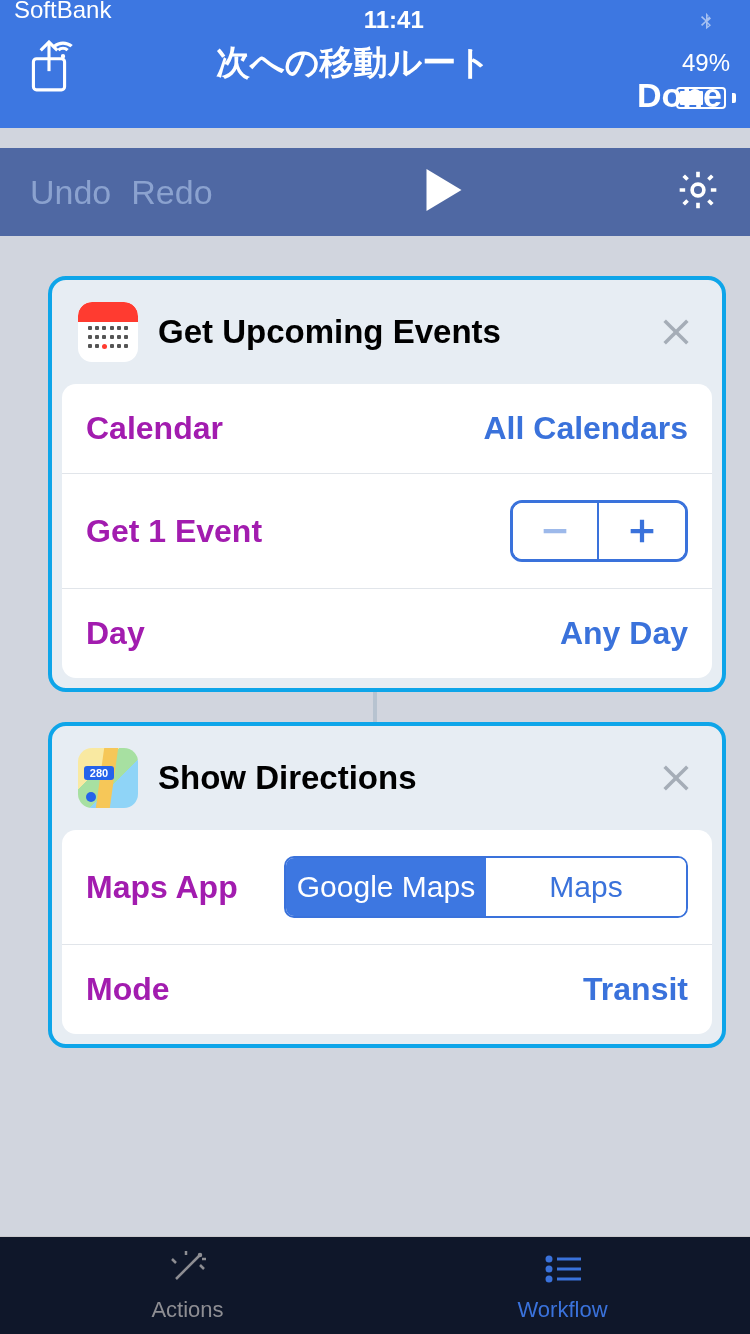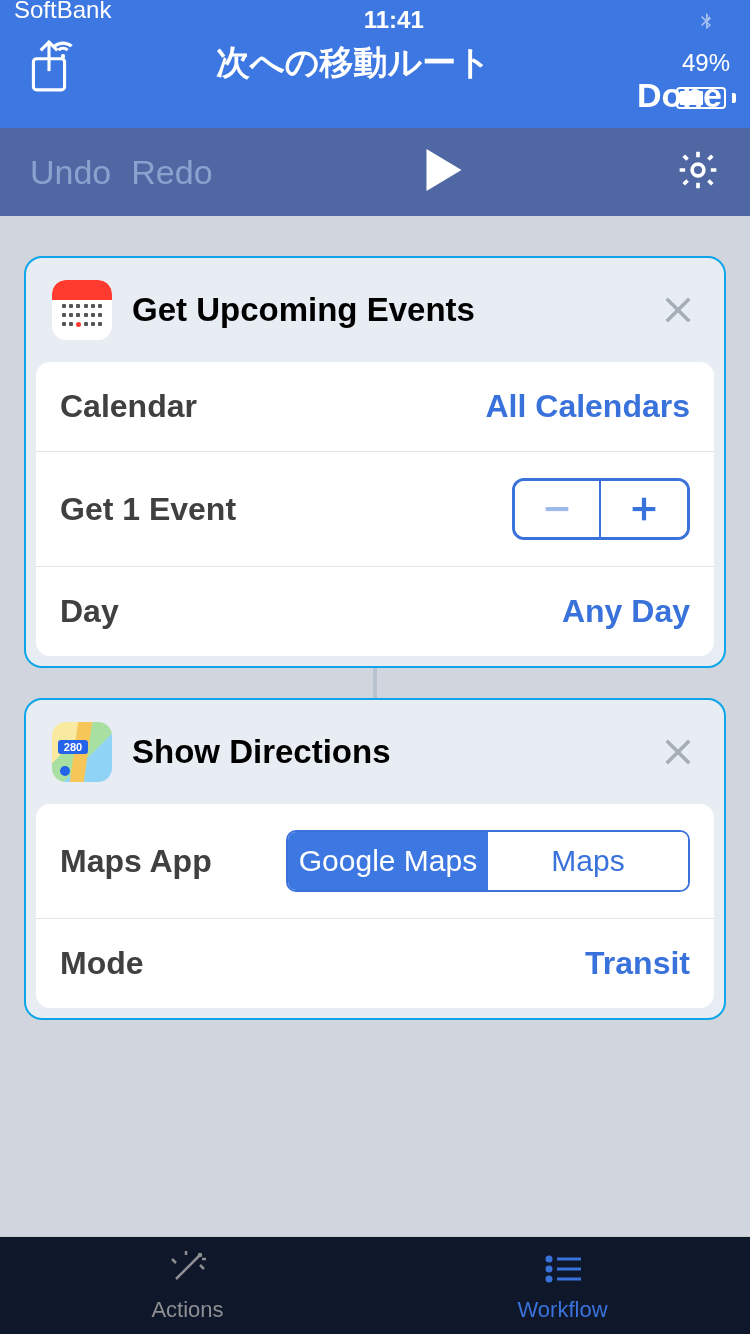--- a/index.html
+++ b/index.html
@@ -17,49 +17,49 @@
   .battery-body { width: 50px; height: 22px; border: 2px solid #fff; border-radius: 4px; position: relative; }
   .battery-fill { position:absolute; left:2px; top:2px; bottom:2px; width: 49%; background:#fff; border-radius:1px; }
   .battery-tip { width: 4px; height: 10px; background:#fff; border-radius: 0 2px 2px 0; }
 
   .nav-bar { height: 88px; display: flex; justify-content: space-between; padding: 0 28px; }
   .nav-title { font-size: 34px; font-weight: 600; color:#fff; flex:1; text-align:center; }
   .share-icon svg { width: 42px; height: 54px; }
   .done-btn { font-size: 34px; font-weight: 600; color:#fff;margin-top:36px; }
 
   
-  .toolbar { height: 88px; background: #4f68a3; display:flex; align-items:center; padding: 0 30px; color: #8ba2cf; }
+  .toolbar { height: 88px; background: #4f68a3; display:flex; align-items:center; padding: 0 30px; color: #8ba2cf; margin-top: 20px; }
   .tb-left { display:flex; gap: 20px; font-size: 34px; font-weight: 400;}
   .tb-center { flex:1; display:flex; justify-content:center; }
   .tb-center svg { width: 36px; height: 42px; }
   .tb-right svg { width: 44px; height: 44px; }
 
   
   .content { flex:1; padding: 40px 24px 0 24px; display:flex; flex-direction:column; gap: 0; overflow:hidden; }
 
-  .card { background: #e7edf3; border: 2px solid #0ea5e9; border-radius: 18px; overflow:hidden; }
+  .card { background: #e7edf3; border: 4px solid #0ea5e9; border-radius: 18px; overflow:hidden;margin-left:24px; }
   .card + .connector { width: 4px; height: 30px; background:#b7c3d0; margin:0 auto; }
   .card-header { display:flex; align-items:center; gap: 20px; padding: 22px 26px; }
   .card-header .title { font-size: 33px; font-weight: 700; color:#000; flex:1; }
   .app-icon { width: 60px; height: 60px; border-radius: 14px; background:#fff; position:relative; overflow:hidden; }
   .cal-top { position:absolute; top:0; left:0; right:0; height:20px; background:#ff3b30; border-radius:14px 14px 0 0; }
   .cal-dots { position:absolute; top:24px; left:10px; right:10px; bottom:10px; display:grid; grid-template-columns:repeat(6,1fr); grid-auto-rows:6px; gap:3px; }
   .cal-dots span { width:4px; height:4px; background:#555; border-radius:1px; }
   .cal-dots span.red { background:#ff3b30; width:5px; height:5px; border-radius:50%; }
   .maps-icon { background: linear-gradient(135deg,#f9e9a1 35%, #a7e0a1 35% 60%, #8fd4f7 60%); }
   .maps-road { position:absolute; top:0; bottom:0; left:22px; width:14px; background:#f6c758; transform:skewX(-8deg); }
   .maps-sign { position:absolute; top:18px; left:6px; width:30px; height:14px; background:#2563eb; border-radius:3px; color:#fff; font-size:11px; text-align:center; line-height:14px; font-weight:700;}
   .maps-pin { position:absolute; bottom:6px; left:8px; width:10px; height:10px; border-radius:50%; background:#2563eb;}
   .close-x { width: 40px; height: 40px; color:#a5adb7; display:flex; align-items:center; justify-content:center;}
   .close-x svg { width: 34px; height: 34px; }
 
   .card-body { background:#fff; border-radius: 14px; margin: 0 10px 10px 10px; }
   .row { display:flex; align-items:center; justify-content:space-between; padding: 26px 24px; border-bottom:1px solid #e1e5ea; }
   .row:last-child { border-bottom:none; }
-  .row-label { font-size: 32px; font-weight: 700; color:#404040; }
+  .row-label { font-size: 32px; font-weight: 700; color:#a21caf; }
   .row-value { font-size: 32px; font-weight: 600; color:#3a72db; }
 
   .stepper { display:flex; border:3px solid #3a72db; border-radius: 12px; overflow:hidden; }
   .stepper button { width: 86px; height: 56px; background:#fff; border:none; display:flex; align-items:center; justify-content:center; }
   .stepper button:first-child { border-right:2px solid #3a72db; }
   .stepper .minus { color:#9db9ea; }
   .stepper svg { width: 34px; height: 34px; }
 
   .segmented { display:flex; border:2px solid #3a72db; border-radius:10px; overflow:hidden; }
   .segmented .seg { padding: 12px 0; width: 200px; text-align:center; font-size: 30px; font-weight:500; color:#3a72db; background:#fff; }

